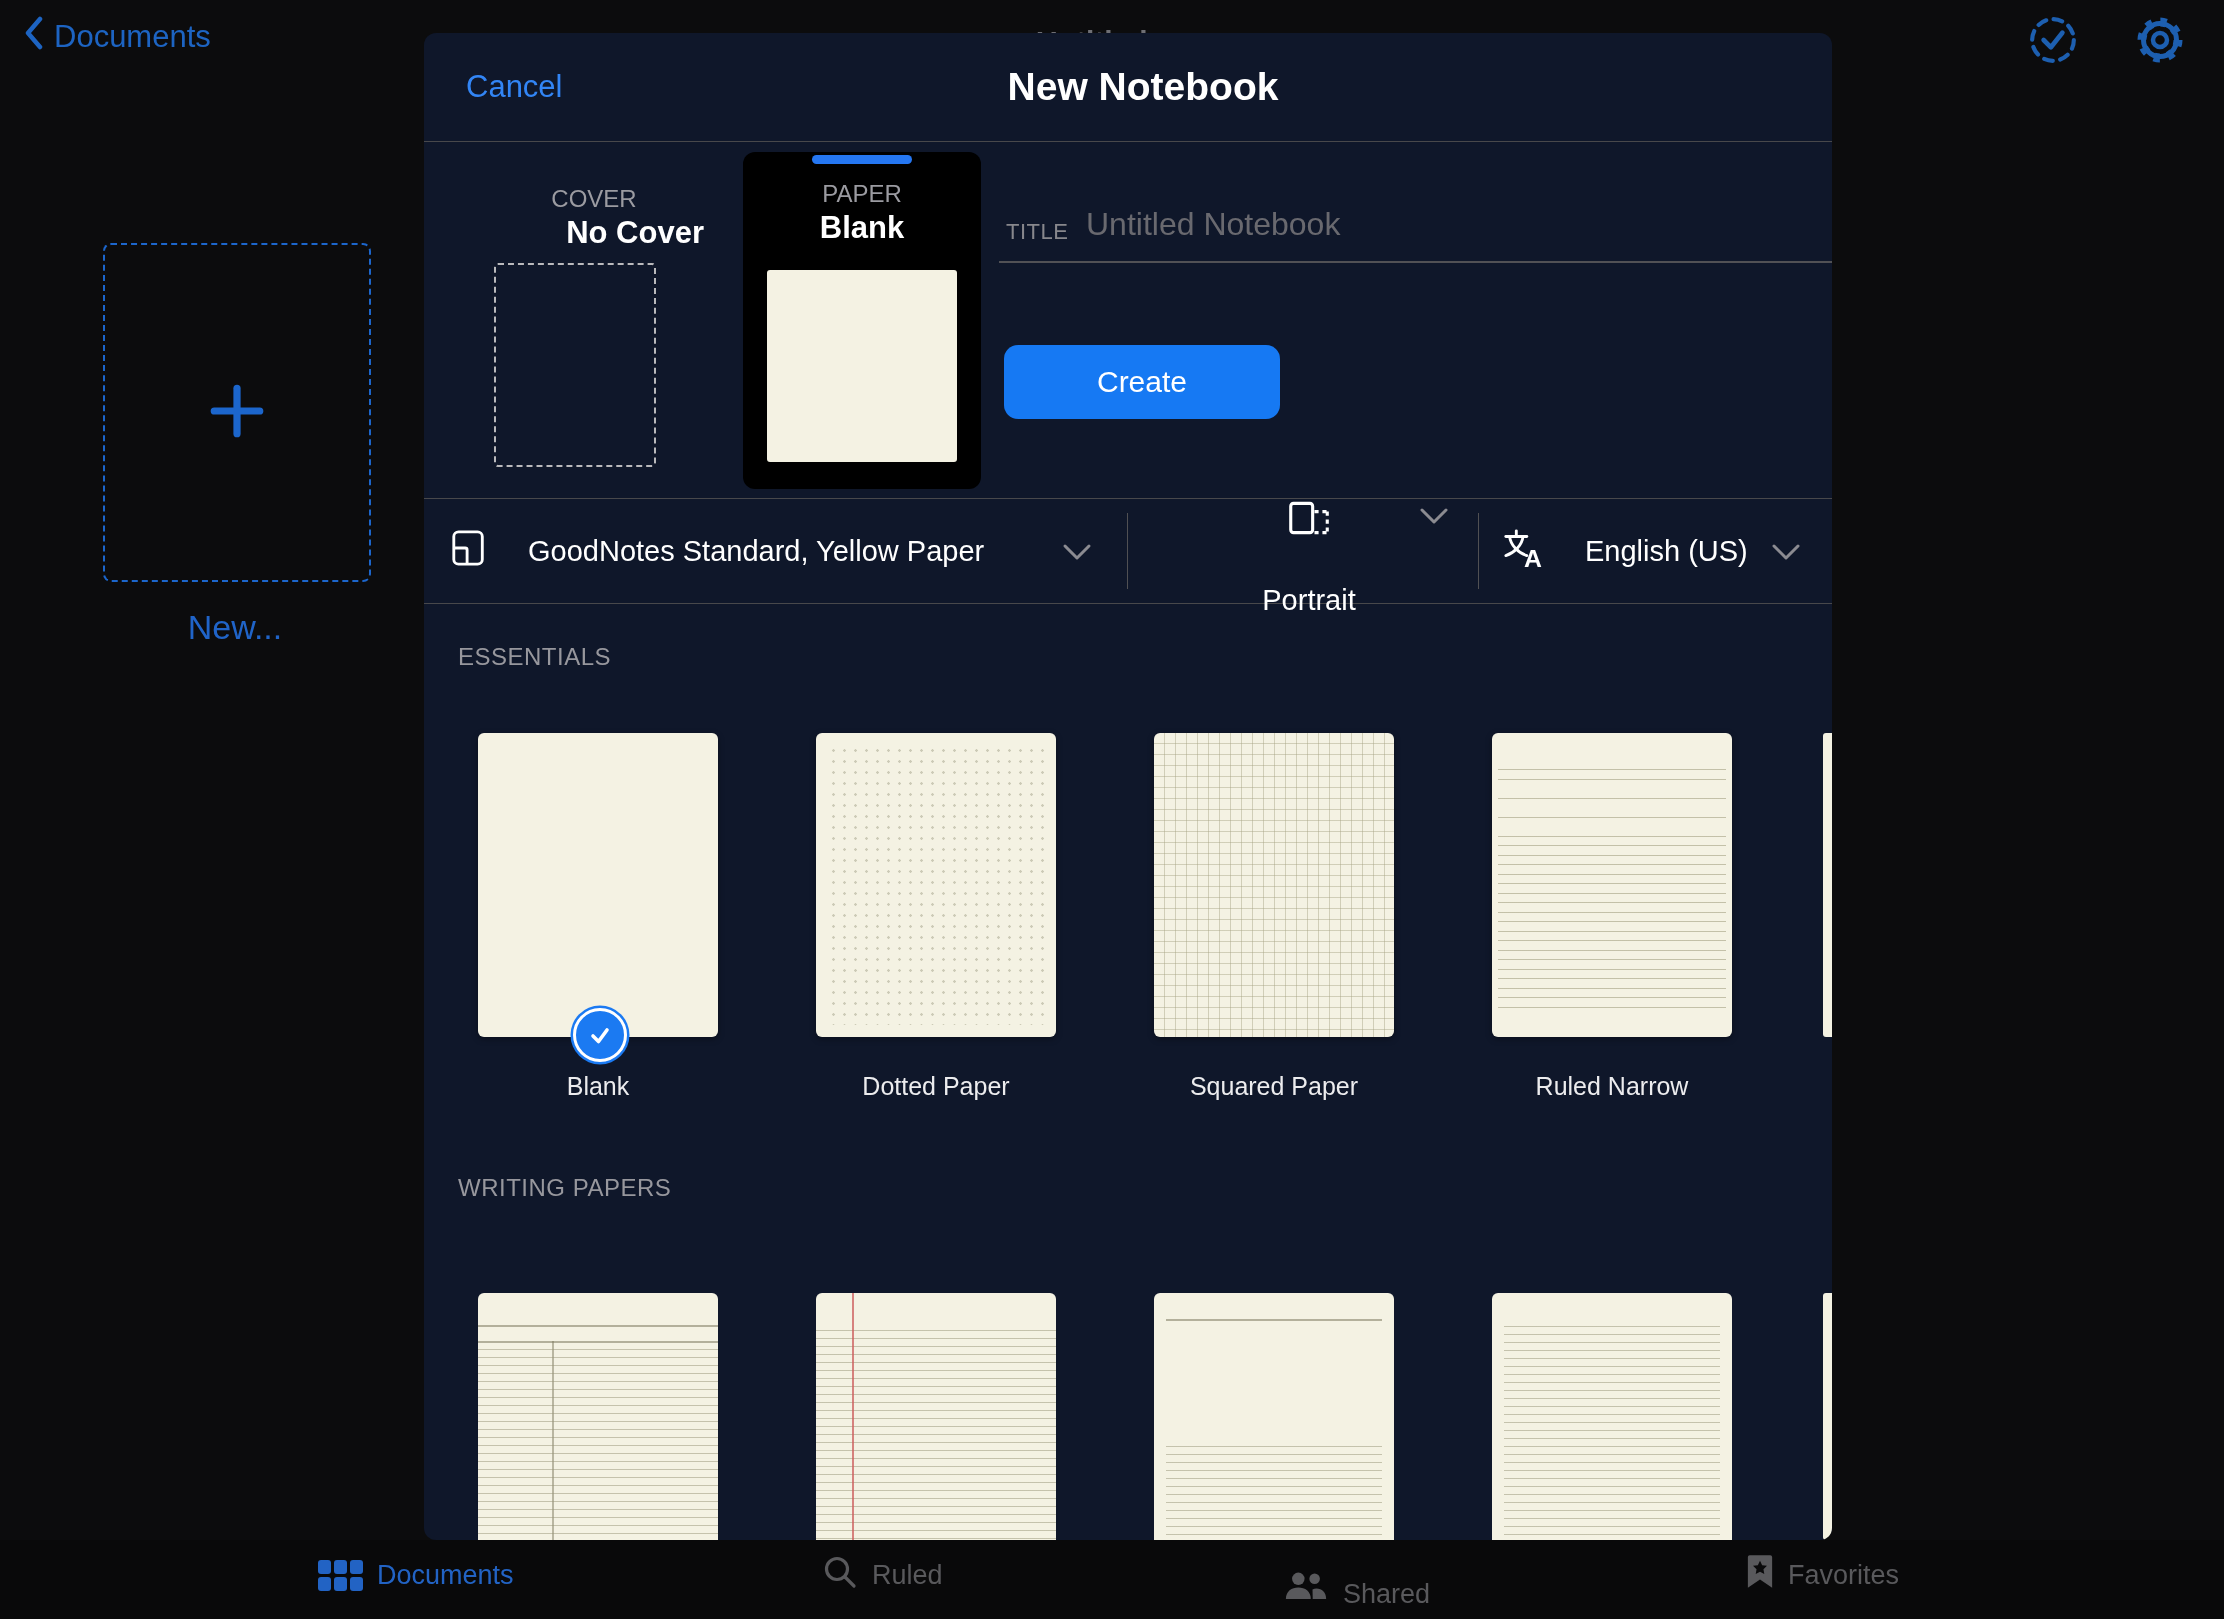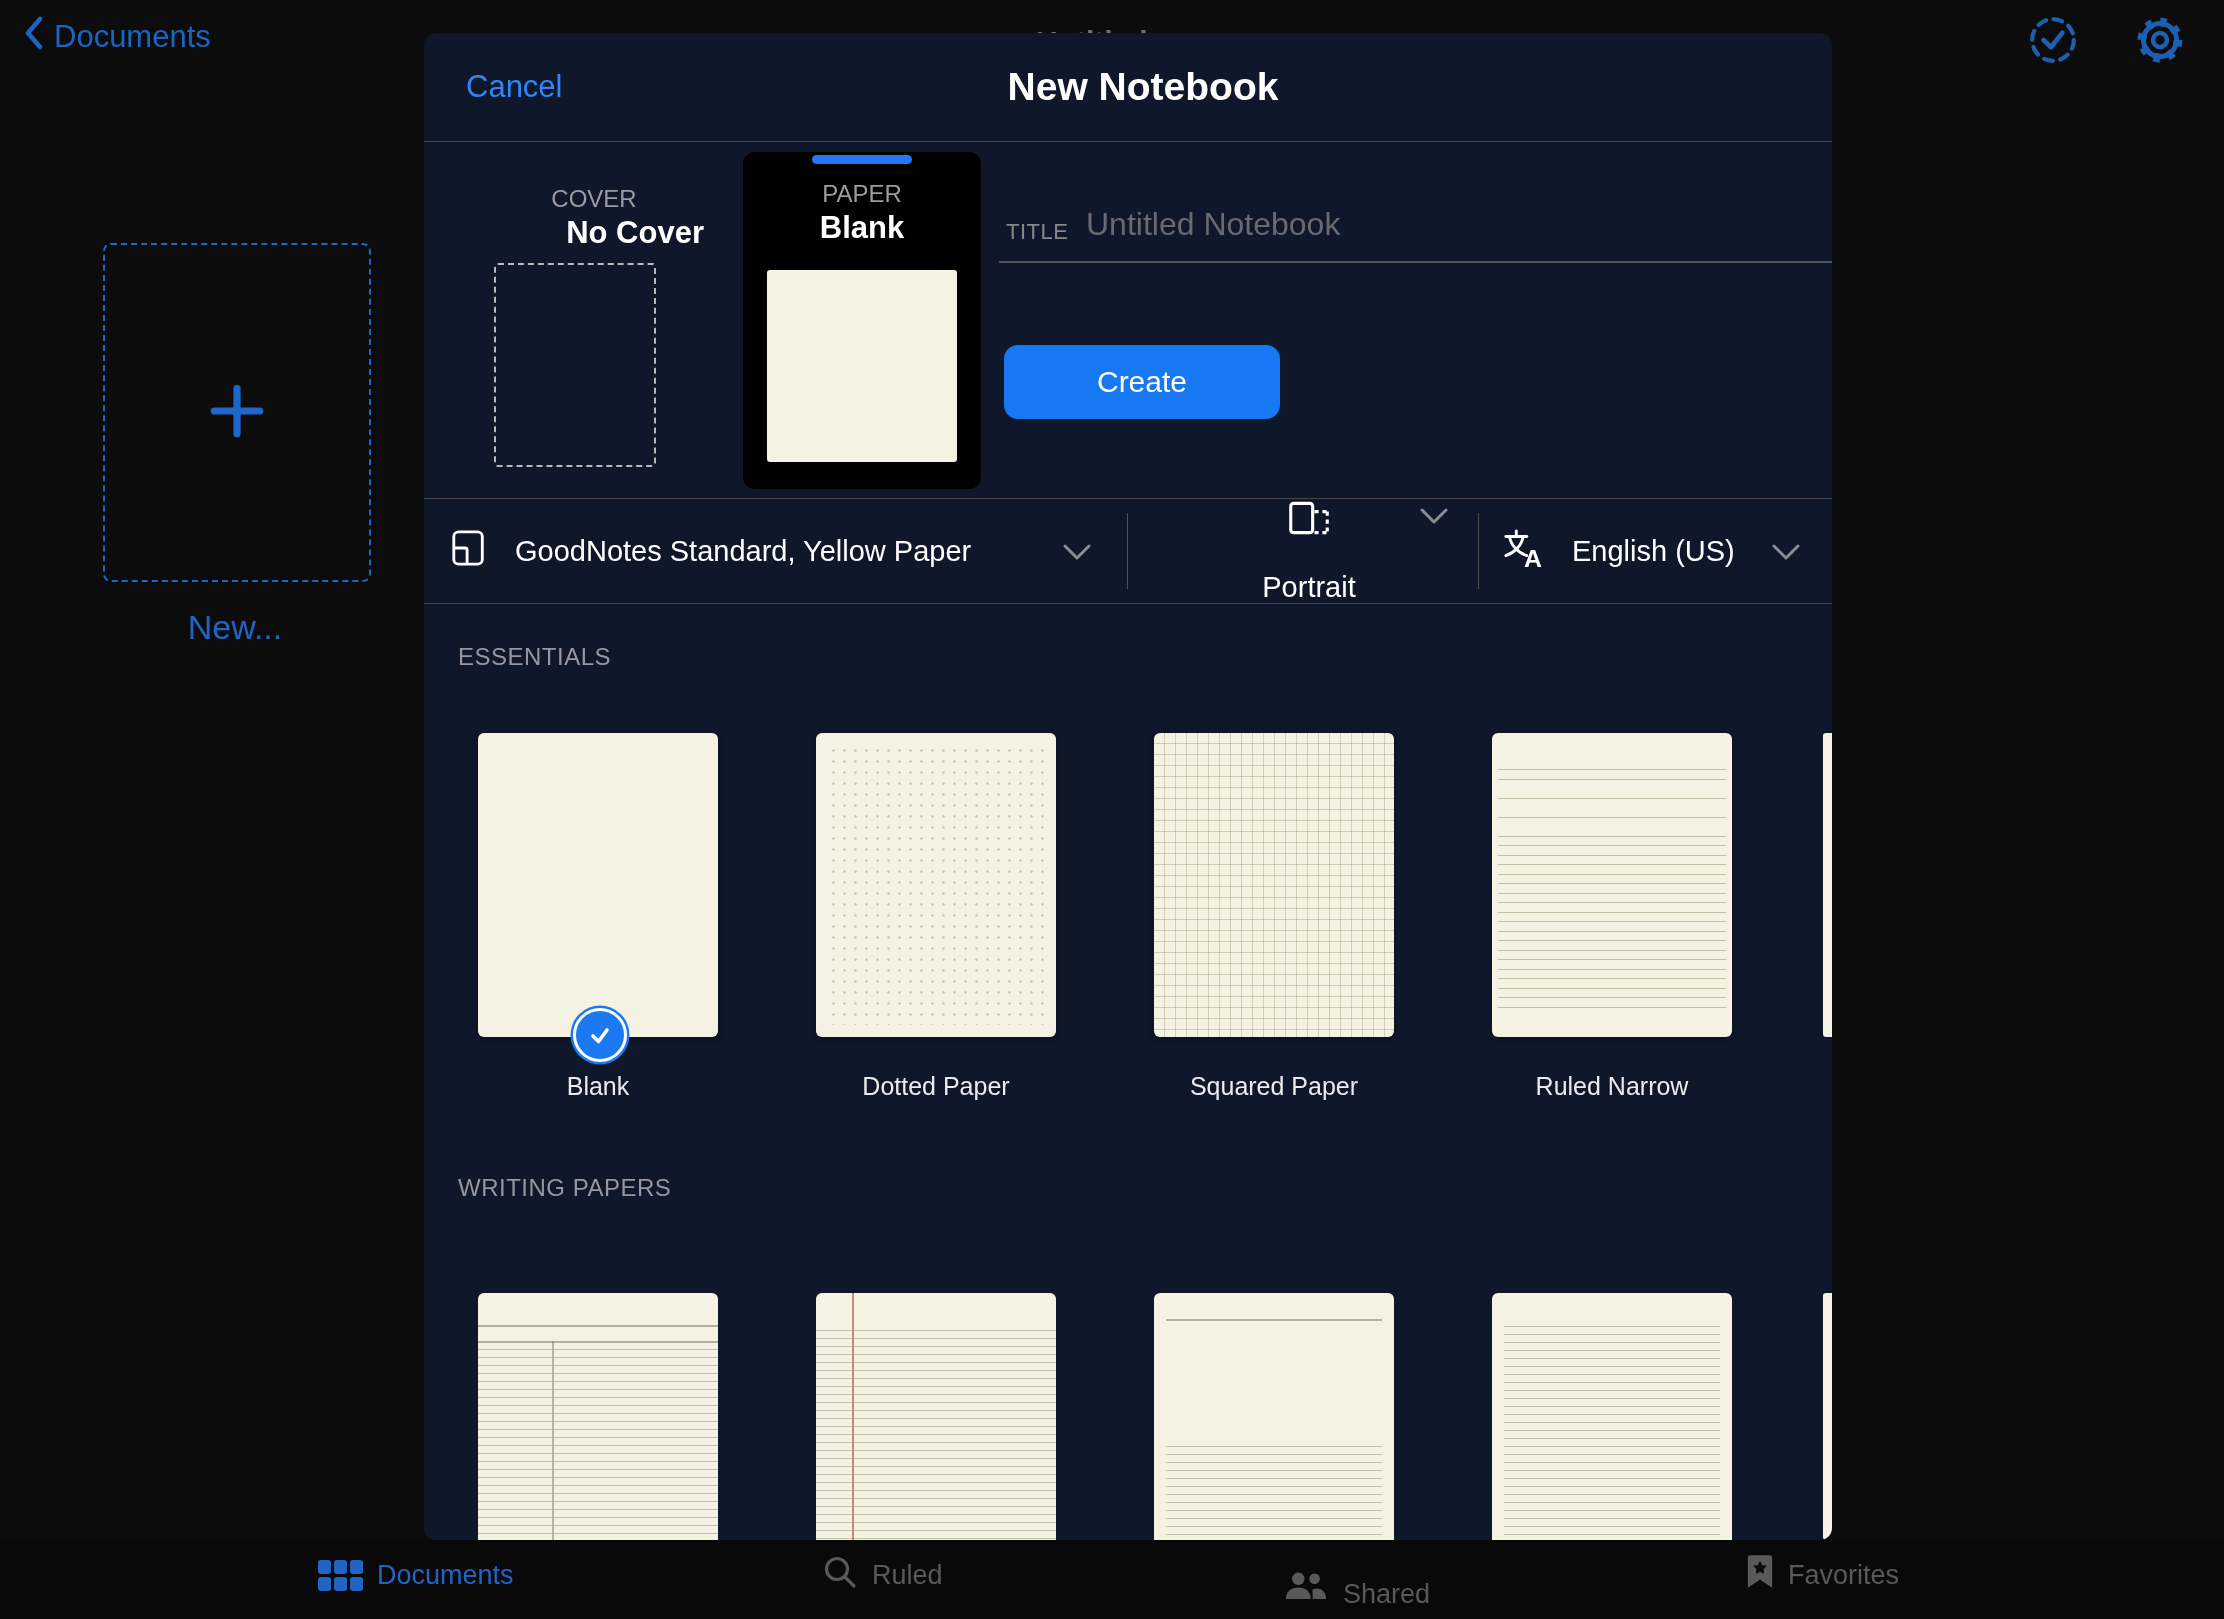--- a/index.html
+++ b/index.html
@@ -50,21 +50,21 @@
   .title-input{left:660px;top:172px;width:700px;background:transparent;border:none;outline:none;
     color:#ddd;font-size:32px;font-family:inherit;}
   .title-input::placeholder{color:#69696f;}
   .title-underline{left:575px;top:228px;width:833px;height:2px;background:#515155;}
 
   .create-btn{left:580px;top:312px;width:276px;height:74px;border-radius:14px;background:#1679f3;border:none;
     color:#fff;font-size:30px;font-family:inherit;cursor:pointer;}
 
   .dd-row{left:0;top:465px;width:100%;height:104px;border-top:1px solid #48484b;border-bottom:1px solid #48484b;}
   .dd-divider{position:absolute;top:14px;height:76px;width:1px;background:#505053;}
-  .dd-seg{position:absolute;top:0;height:104px;display:flex;align-items:center;gap:27px;color:#fff;font-size:29px;cursor:pointer;}
+  .dd-seg{position:absolute;top:0;height:104px;display:flex;align-items:center;gap:40px;color:#fff;font-size:29px;cursor:pointer;}
   .dd-seg .chev{position:absolute;}
   .dd-1{left:26px;width:660px;}
   .dd-2{left:730px;width:310px;flex-direction:column;}
   .dd-3{left:1077px;width:320px;}
 
   .section-title{color:#97979d;font-size:24px;letter-spacing:.5px;}
   .thumb{position:absolute;width:240px;height:304px;background:#f4f2e3;border-radius:6px;box-shadow:0 2px 6px rgba(0,0,0,.35);}
   .thumb-label{position:absolute;width:240px;text-align:center;color:#ececee;font-size:25px;}
   .sliver{position:absolute;left:1399px;width:9px;background:#f4f2e3;border-radius:3px 0 0 3px;}
 

